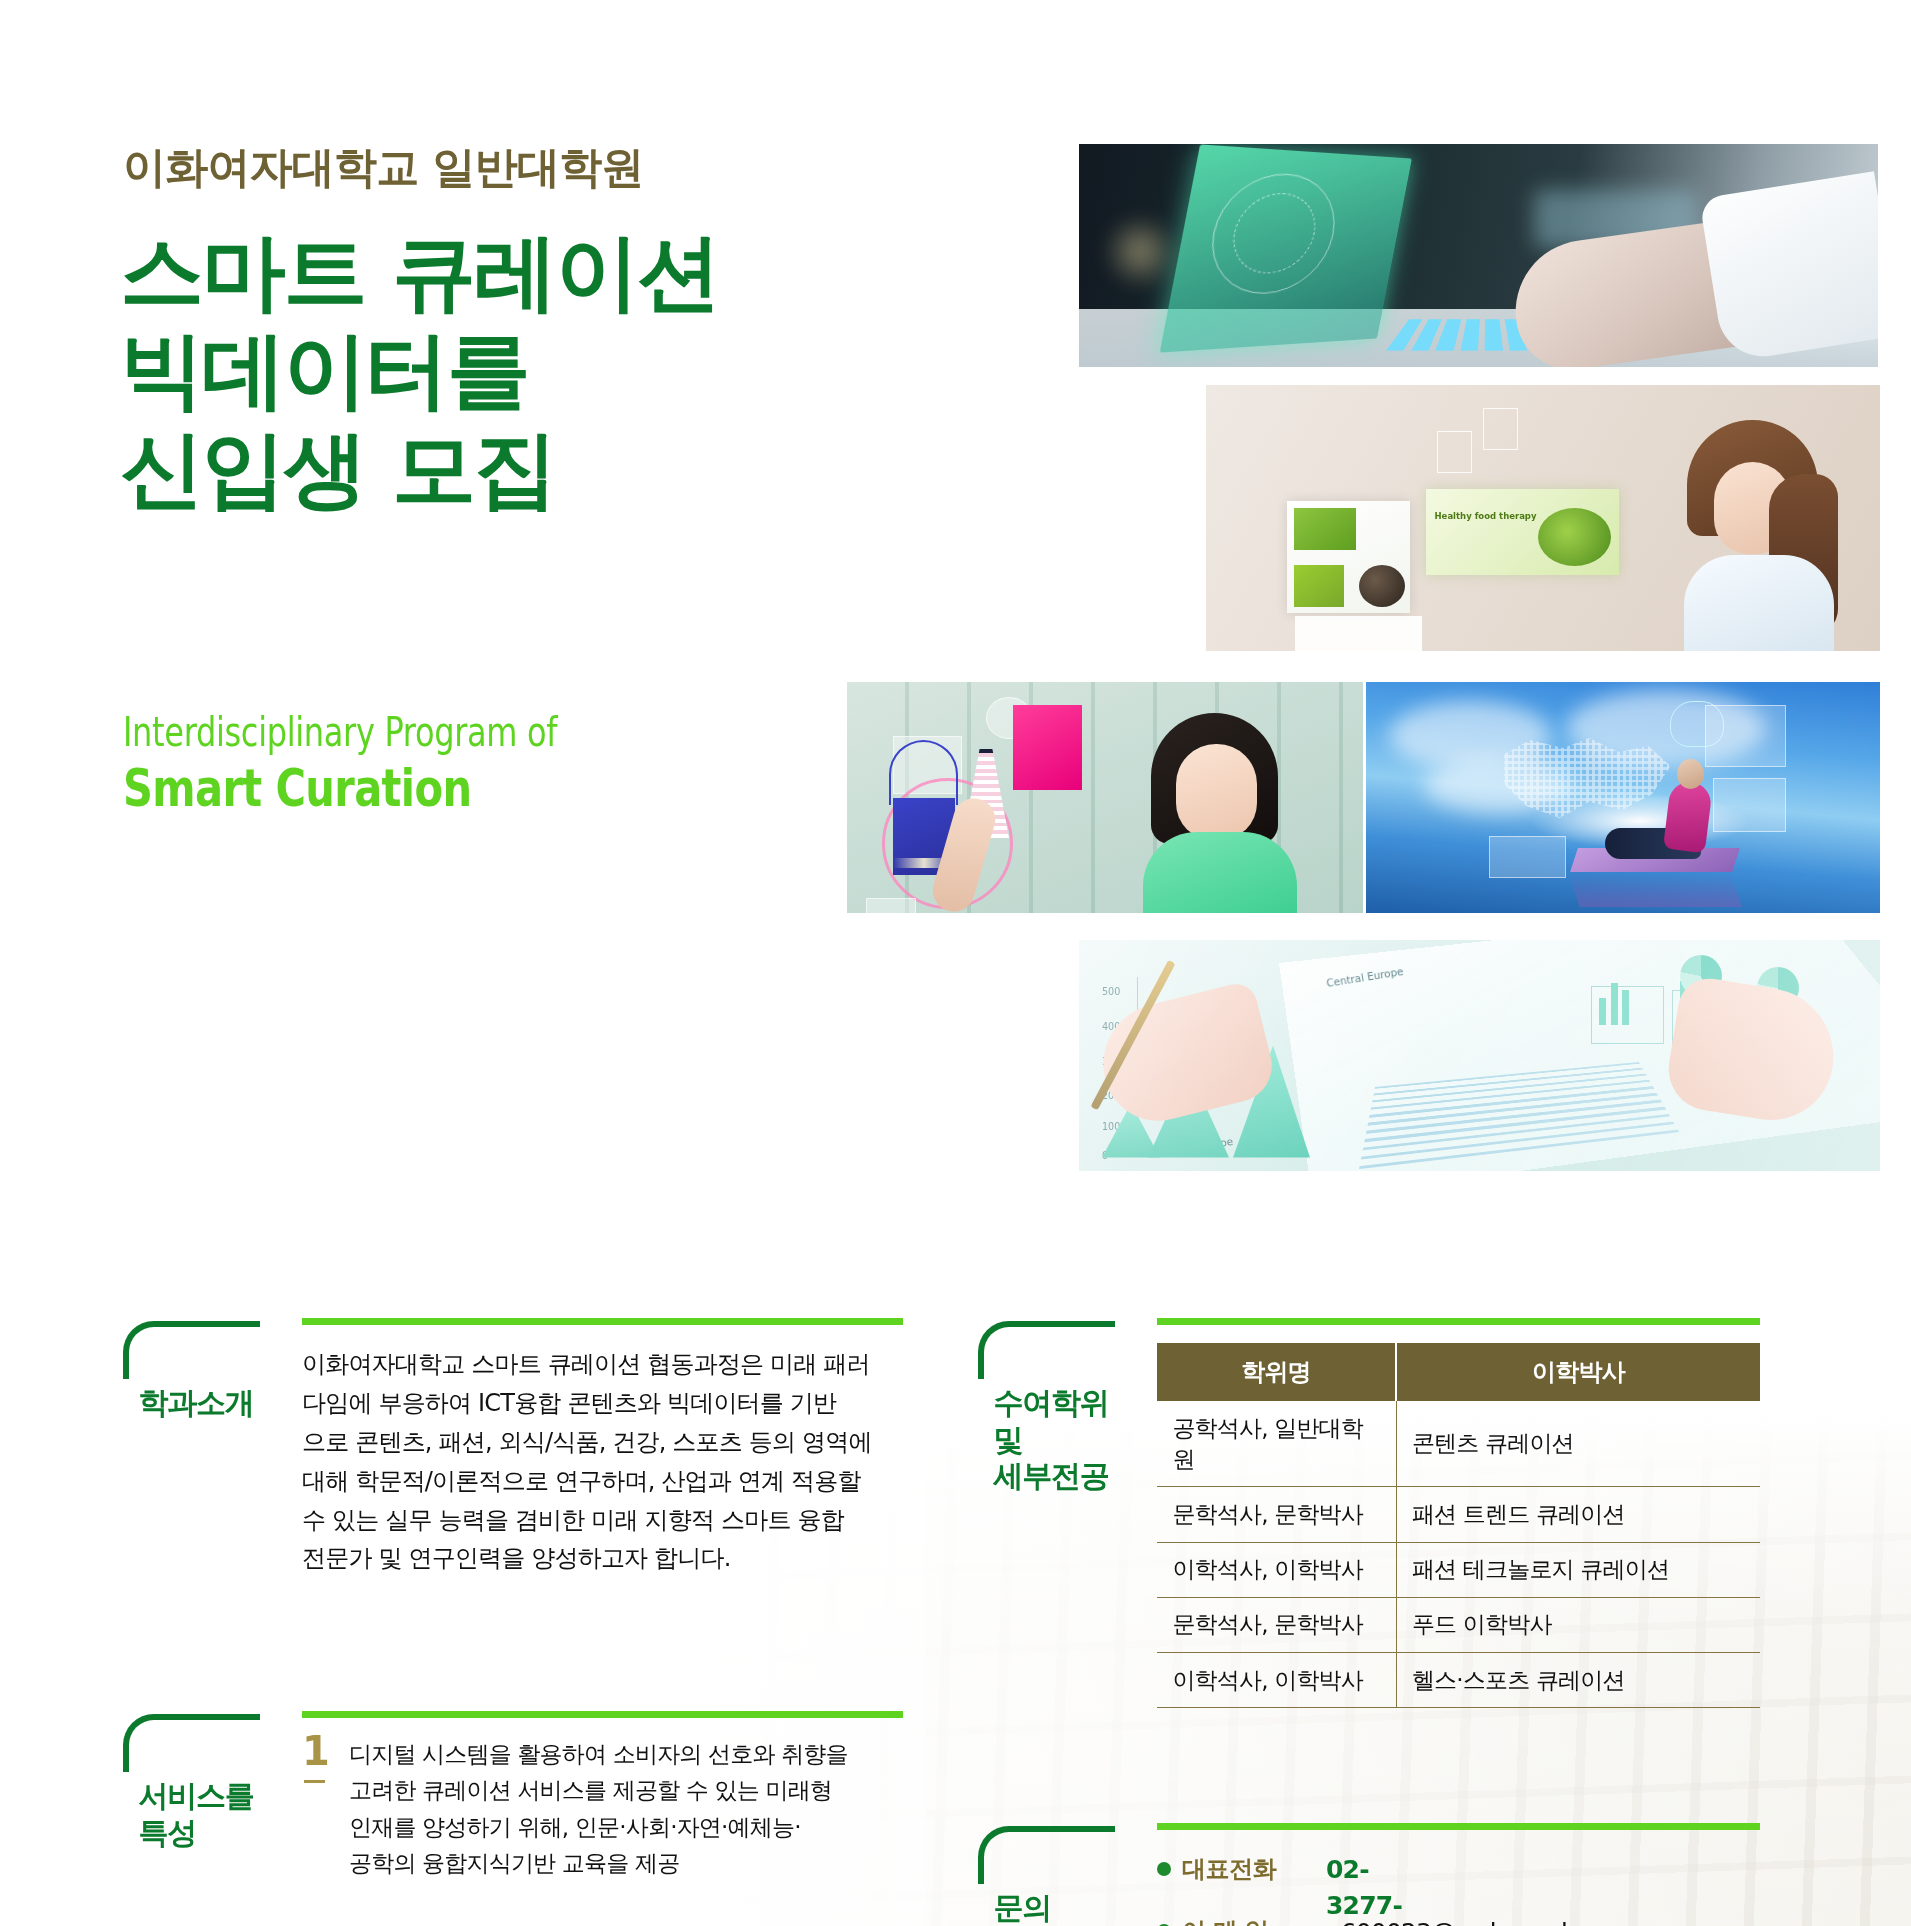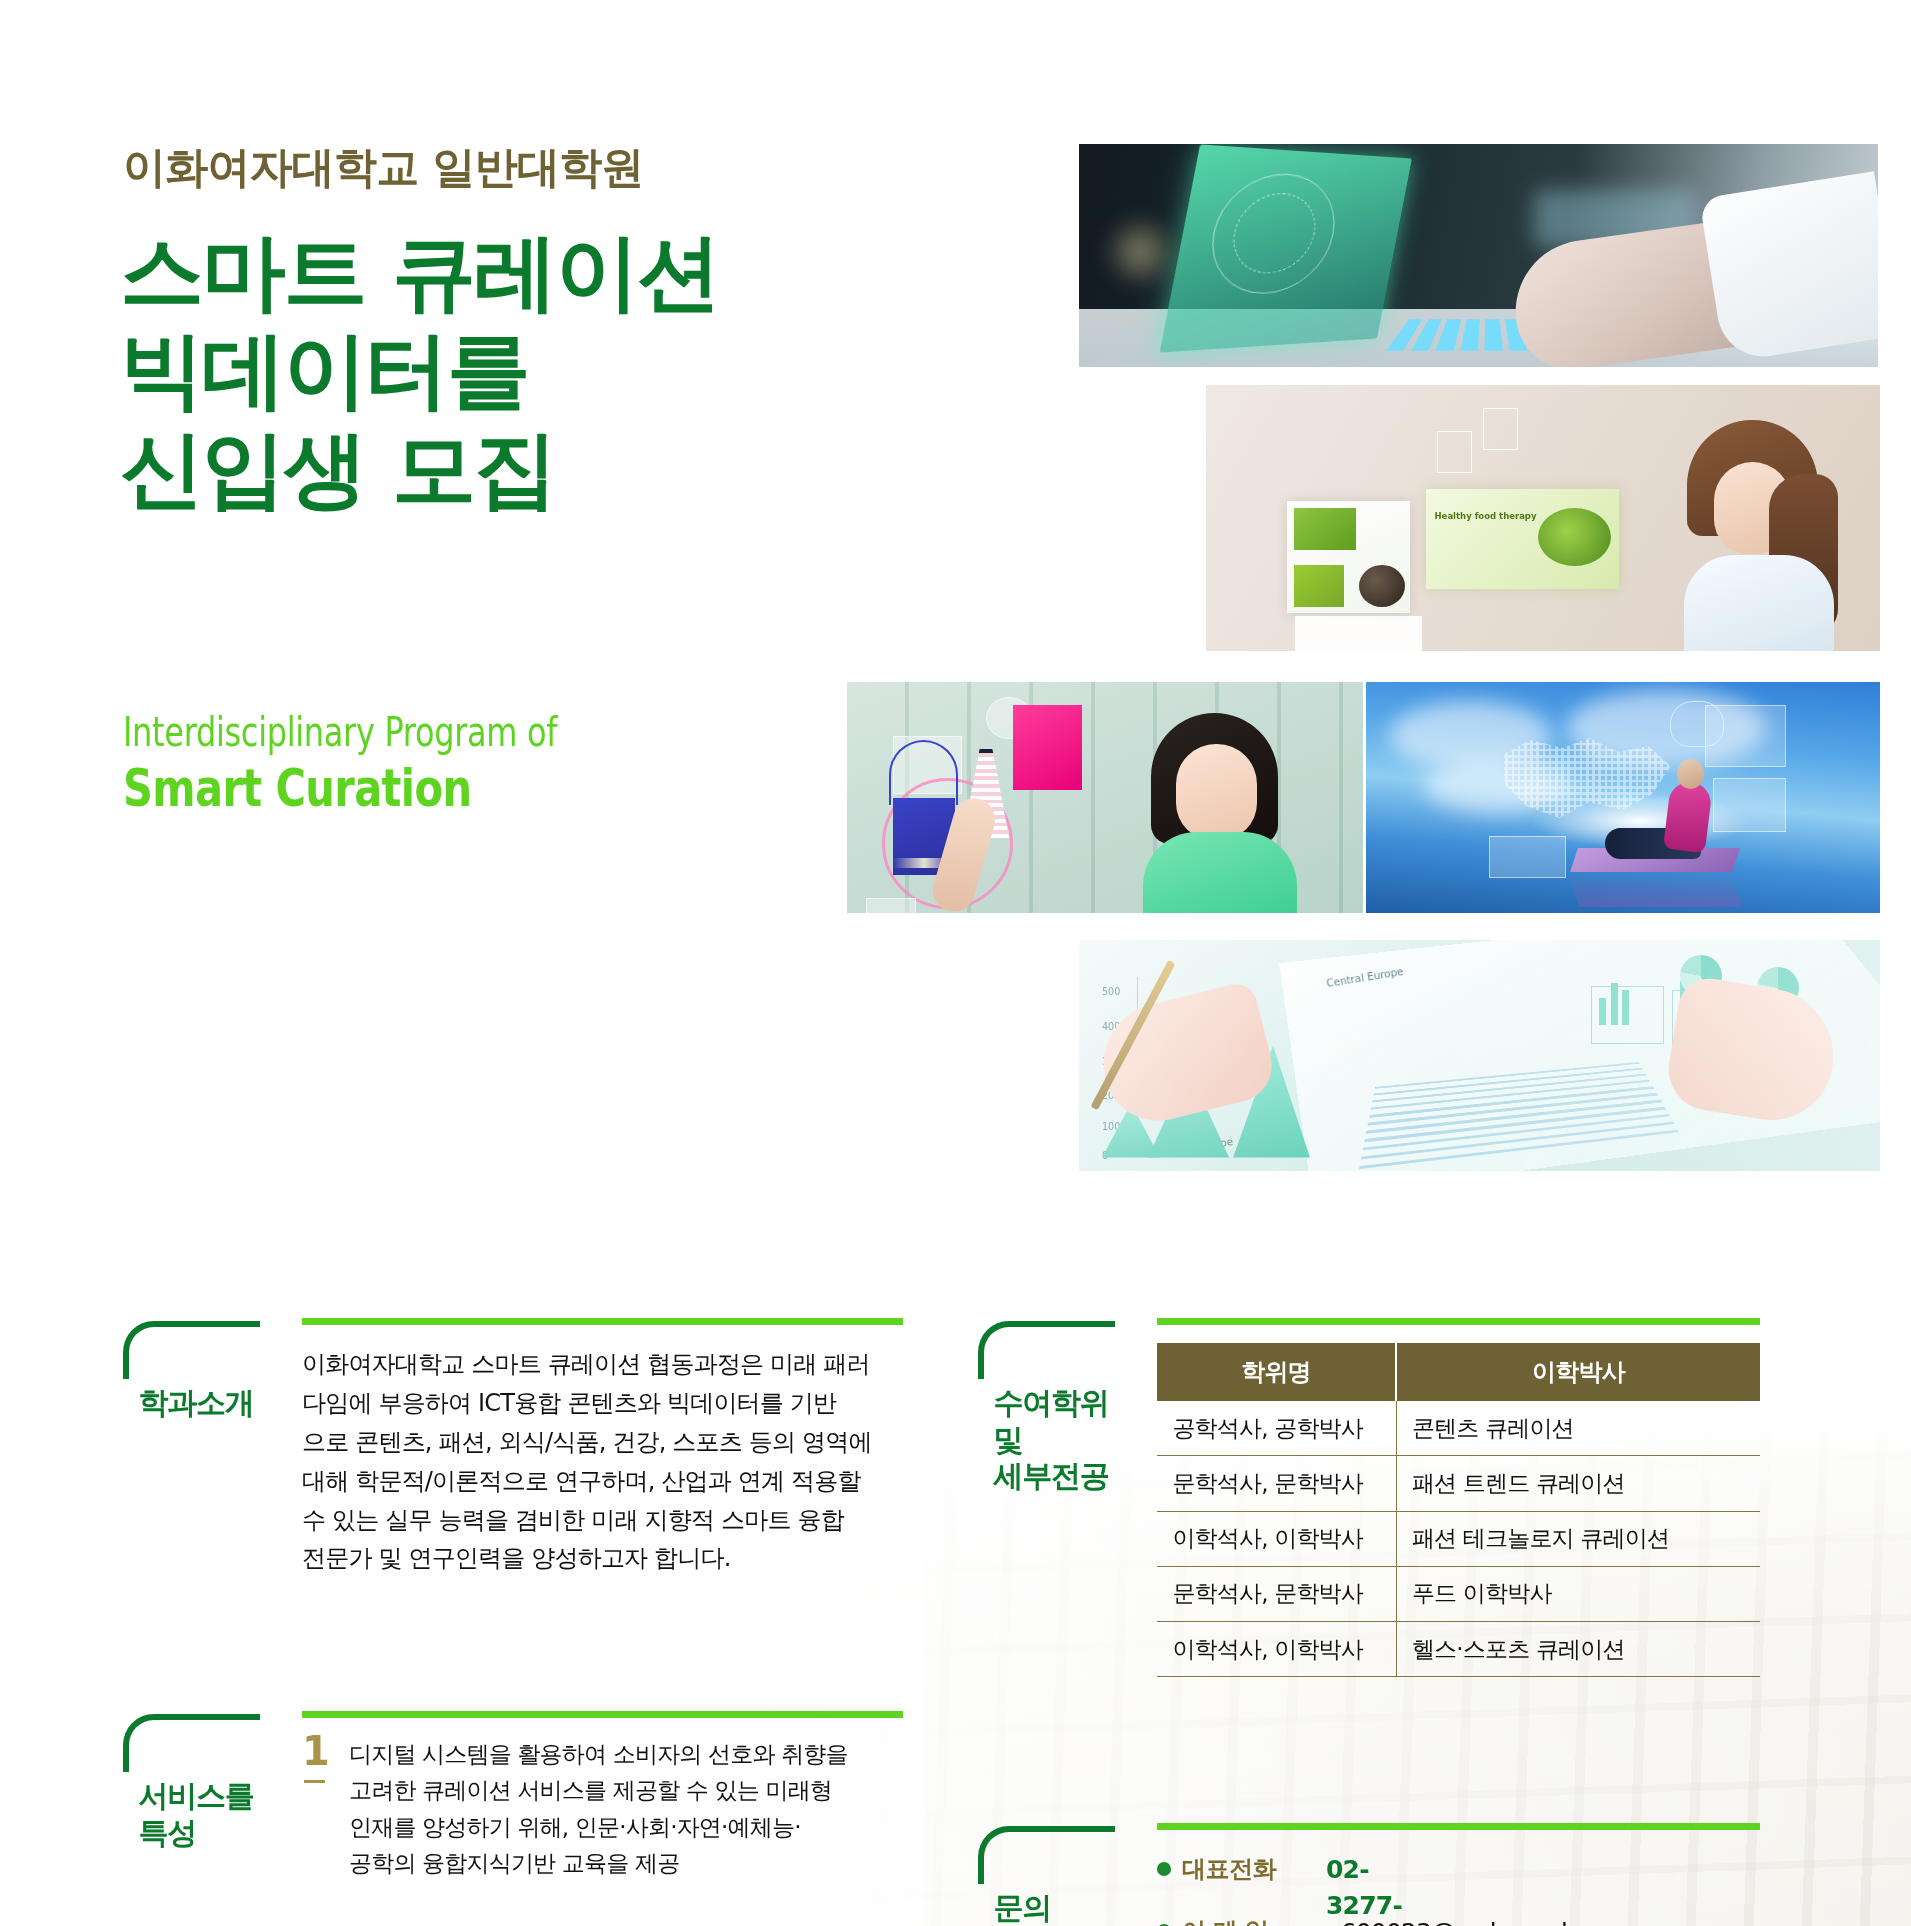--- a/index.html
+++ b/index.html
@@ -92,21 +92,21 @@
   .ph2{ left:1206px; top:385px; width:674px; height:266px;
         background:linear-gradient(120deg,#efe9e3 0%,#e7ddd4 45%,#ddd0c4 100%); }
   .ph2 .panelA{ position:absolute; left:81px; top:116px; width:123px;height:112px;
         background:linear-gradient(160deg,#ffffff,#f2f5ee); box-shadow:0 0 11.6px rgba(0,0,0,.12); }
   .ph2 .panelA i{ position:absolute; left:7px; top:7px; width:62px;height:42px;
         background:linear-gradient(140deg,#8ec63f,#5f9e20); display:block; }
   .ph2 .panelA u{ position:absolute; left:7px; bottom:6.2px; width:50px;height:42px;
         background:linear-gradient(140deg,#9acd32,#78a82a); display:block; }
   .ph2 .panelA s{ position:absolute; right:5.4px; bottom:6.2px; width:46px;height:42px; border-radius:50%;
         background:radial-gradient(circle at 35% 35%,#6b5a4a,#2b231c); display:block; }
-  .ph2 .panelB{ position:absolute; left:220px; top:104px; width:193px;height:100px;
+  .ph2 .panelB{ position:absolute; left:220px; top:104px; width:193px;height:86px;
         background:linear-gradient(135deg,rgba(244,250,225,.96),rgba(214,236,170,.92));
         box-shadow:0 0 12.3px rgba(120,170,60,.25); }
   .ph2 .panelB b{ position:absolute; left:8.5px; top:22.3px; font-size:8.5px; color:#4e7a16; font-weight:700; }
   .ph2 .panelB em{ position:absolute; right:7.7px; top:19px; width:73px;height:58px; border-radius:50%;
         background:radial-gradient(circle at 40% 40%,#9fd04a,#4d8b1c); display:block; }
   .ph2 .panelC{ position:absolute; left:89px; top:231px; width:127px;height:42px;
         background:rgba(255,255,255,.92); }
   .ph2 .icon1{ position:absolute; left:231px; top:46px; width:35px;height:42px; border:1.5px solid rgba(255,255,255,.85); }
   .ph2 .icon2{ position:absolute; left:277px; top:23px; width:35px;height:42px; border:1.5px solid rgba(255,255,255,.85); }
   .ph2 .woman{ position:absolute; right:46px; top:35px; width:162px;height:231px; }
@@ -384,21 +384,21 @@
 세부전공</div>
     <table class="tbl">
       <thead>
         <tr>
           <th>학위명</th>
           <th>이학박사</th>
         </tr>
       </thead>
       <tbody>
         <tr>
-            <td>공학석사, 공학박사</td>
+            <td>공학석사, 일반대학원</td>
             <td>콘텐츠 큐레이션</td>
           </tr>
         <tr>
             <td>문학석사, 문학박사</td>
             <td>패션 트렌드 큐레이션</td>
           </tr>
         <tr>
             <td>이학석사, 이학박사</td>
             <td>패션 테크놀로지 큐레이션</td>
           </tr>

